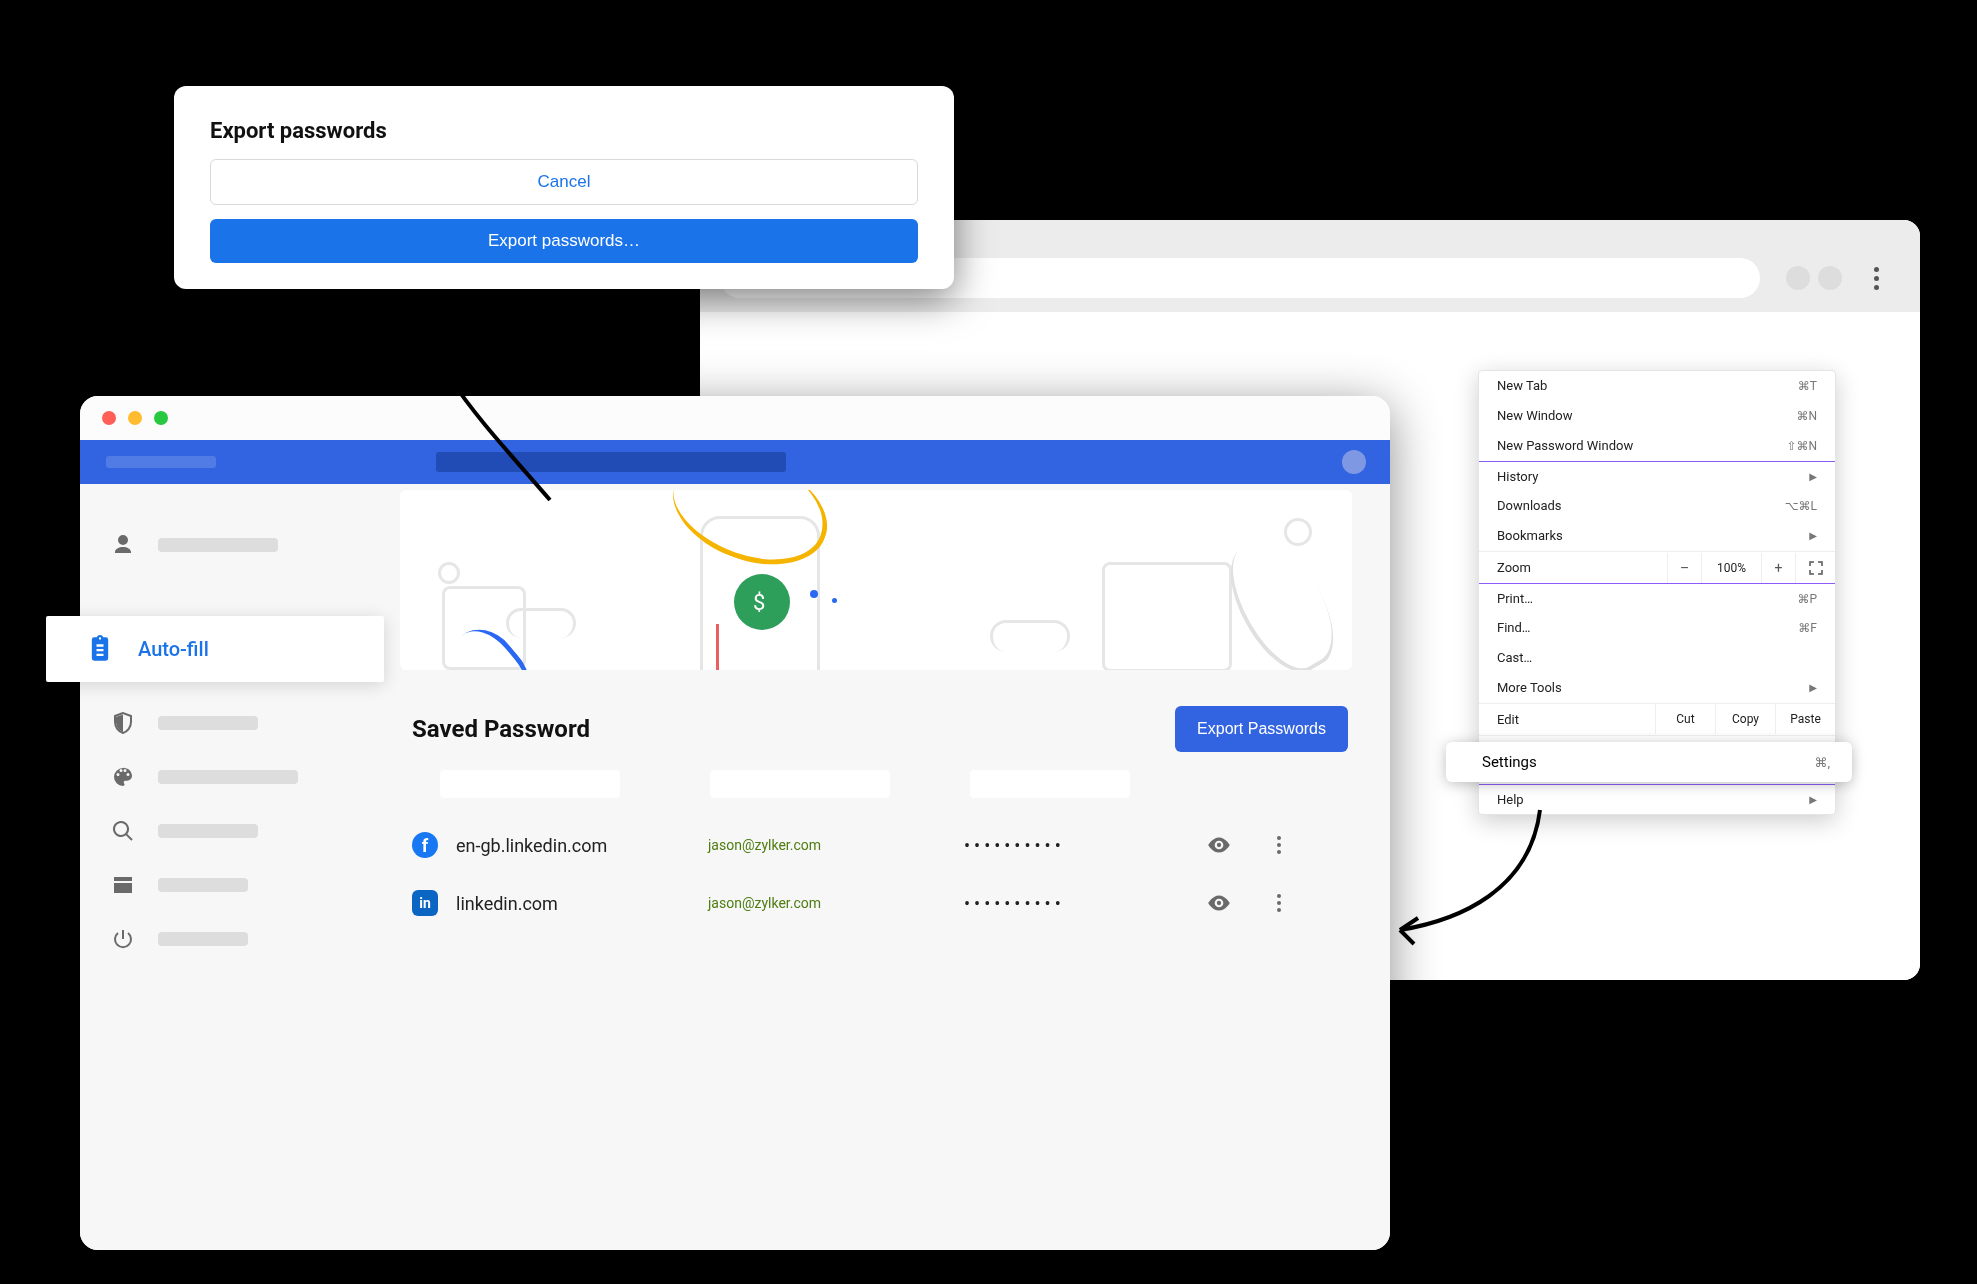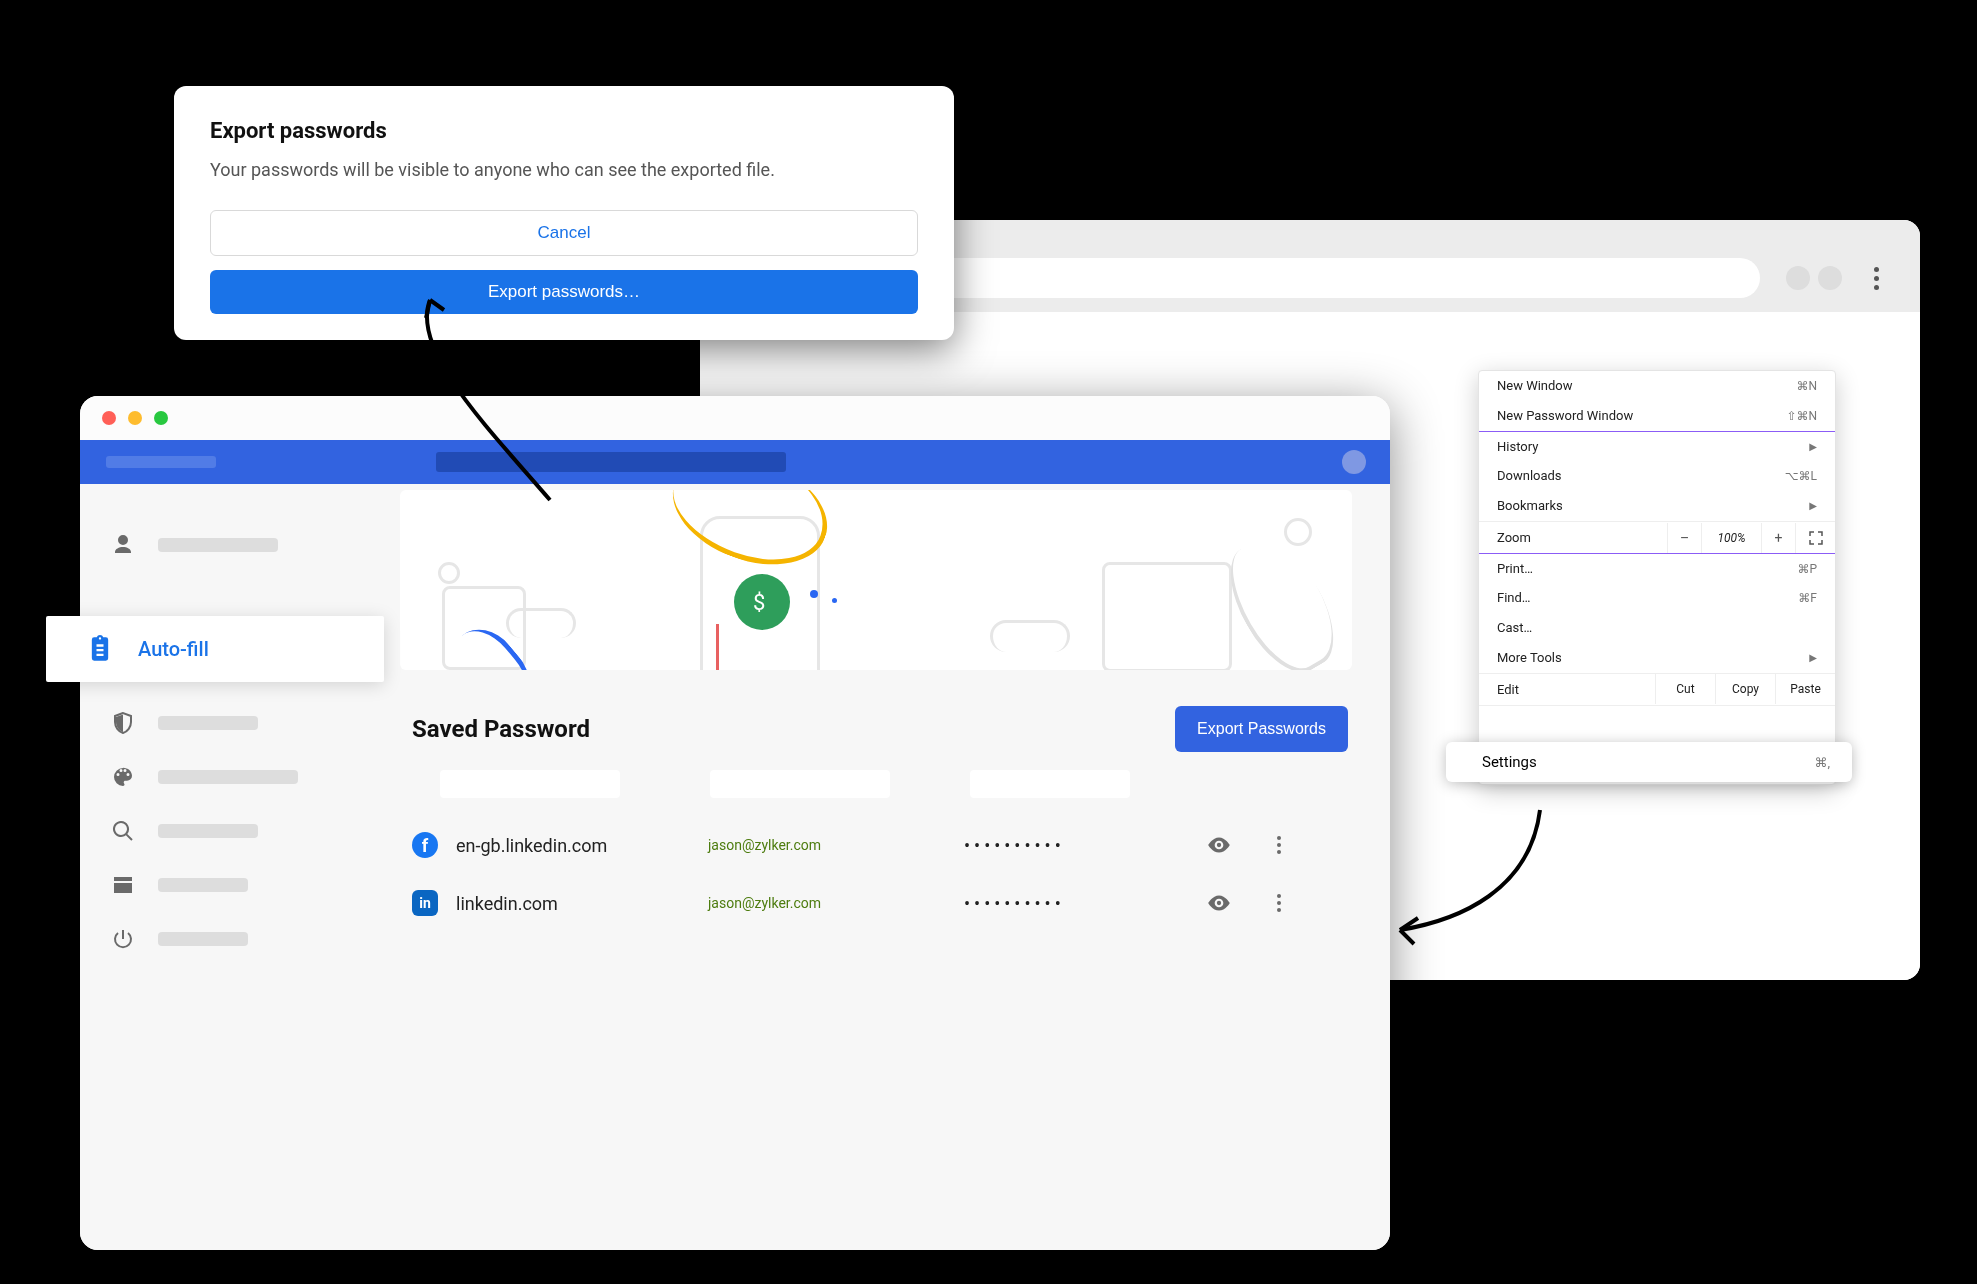--- a/index.html
+++ b/index.html
@@ -18,21 +18,21 @@
 
   
   .chrome-menu { position: absolute; left: 1478px; top: 370px; width: 358px; background: #fff; border: 1px solid #e4e4e4; border-radius: 4px; box-shadow: 0 6px 24px rgba(0,0,0,.2); font-size: 13px; color: #222; }
   .chrome-menu .row { display: flex; align-items: center; justify-content: space-between; padding: 8px 18px; height: 30px; line-height: 14px; border-bottom: 0; cursor: pointer; }
   .chrome-menu .row.sep { border-top: 1px solid #8b5cf6; }
   .chrome-menu .row .sc { color: #777; font-size: 12px; }
   .chrome-menu .row .arrow { color: #777; font-size: 10px; }
   .zoom-row { display: flex; align-items: center; border-top: 1px solid #eee; }
   .zoom-row .lbl { flex: 1; padding: 8px 18px; }
   .zoom-row .zbtn { width: 34px; height: 30px; border-left: 1px solid #eee; display:flex; align-items:center; justify-content:center; cursor:pointer; color:#555; font-size:14px;}
-  .zoom-row .zval { width: 60px; height:30px; border-left:1px solid #eee; display:flex; align-items:center; justify-content:center; font-size:12px;font-style:italic; }
+  .zoom-row .zval { width: 60px; height:30px; border-left:1px solid #eee; display:flex; align-items:center; justify-content:center; font-size:12px; }
   .zoom-row .zfull { width: 40px; height:30px; border-left:1px solid #eee; display:flex; align-items:center; justify-content:center; cursor:pointer; }
   .edit-row { display:flex; border-top:1px solid #eee; border-bottom:1px solid #eee;}
   .edit-row .lbl{ flex:1; padding:8px 18px;}
   .edit-row .ebtn{ width:60px; height:30px; border-left:1px solid #eee; display:flex; align-items:center; justify-content:center; font-size:12px; cursor:pointer;}
   .settings-row { position: absolute; left: 1446px; top: 742px; width: 406px; height: 40px; background:#fff; border-radius:6px; box-shadow: 0 2px 14px rgba(0,0,0,.25); display:flex; align-items:center; justify-content:space-between; padding:0 22px 0 36px; font-size:15px; cursor:pointer; }
 
   
   .settings-window { position:absolute; left:80px; top:396px; width:1310px; height:854px; background:#fff; border-radius:18px; box-shadow:0 10px 50px rgba(0,0,0,.45); overflow:hidden; }
   .titlebar { height:44px; background:#fcfcfc; display:flex; align-items:center; padding-left:22px; gap:12px;}
   .tl-dot{ width:14px; height:14px; border-radius:50%;}
@@ -93,20 +93,24 @@
       <span></span>
         <span></span>
         <span></span>
     </div>
   </div>
   <div class="browser-body"></div>
 </div>
 
 <div class="chrome-menu">
   <div class="row">
+    <span>New Tab</span>
+    <span class="sc">⌘T</span>
+  </div>
+  <div class="row">
     <span>New Window</span>
     <span class="sc">⌘N</span>
   </div>
   <div class="row">
     <span>New Password Window</span>
     <span class="sc">⇧⌘N</span>
   </div>
   <div class="row sep">
     <span>History</span>
     <span class="arrow">▶</span>
@@ -313,21 +317,20 @@
   <span class="ic">
     <svg viewBox="0 0 24 24" width="28" height="28">
         <path fill="#1a73e8" d="M17 2h-2.2A3 3 0 0 0 12 0a3 3 0 0 0-2.8 2H7a2 2 0 0 0-2 2v16a2 2 0 0 0 2 2h10a2 2 0 0 0 2-2V4a2 2 0 0 0-2-2Zm-5 0a1 1 0 1 1-1 1 1 1 0 0 1 1-1Zm3 16H9v-2h6Zm0-4H9v-2h6Zm0-4H9V8h6Z"></path>
       </svg>
   </span>
   <span class="txt">Auto-fill</span>
 </div>
 
 <div class="dialog">
   <h3>Export passwords</h3>
-  <p>Your passwords will be visible to anyone who can see the exported file.</p>
   <div class="dialog-actions">
     <button class="btn-cancel">Cancel</button>
     <button class="btn-export">Export passwords…</button>
   </div>
 </div>
 
 <svg class="arrow-svg" style="left:400px; top:290px;" width="180" height="230">
   <path d="M30 10 C 10 60, 90 140, 150 210" stroke="#000" stroke-width="4" fill="none"></path>
   <path d="M30 10 l14 10 M30 10 l-4 18" stroke="#000" stroke-width="4" fill="none"></path>
 </svg>

